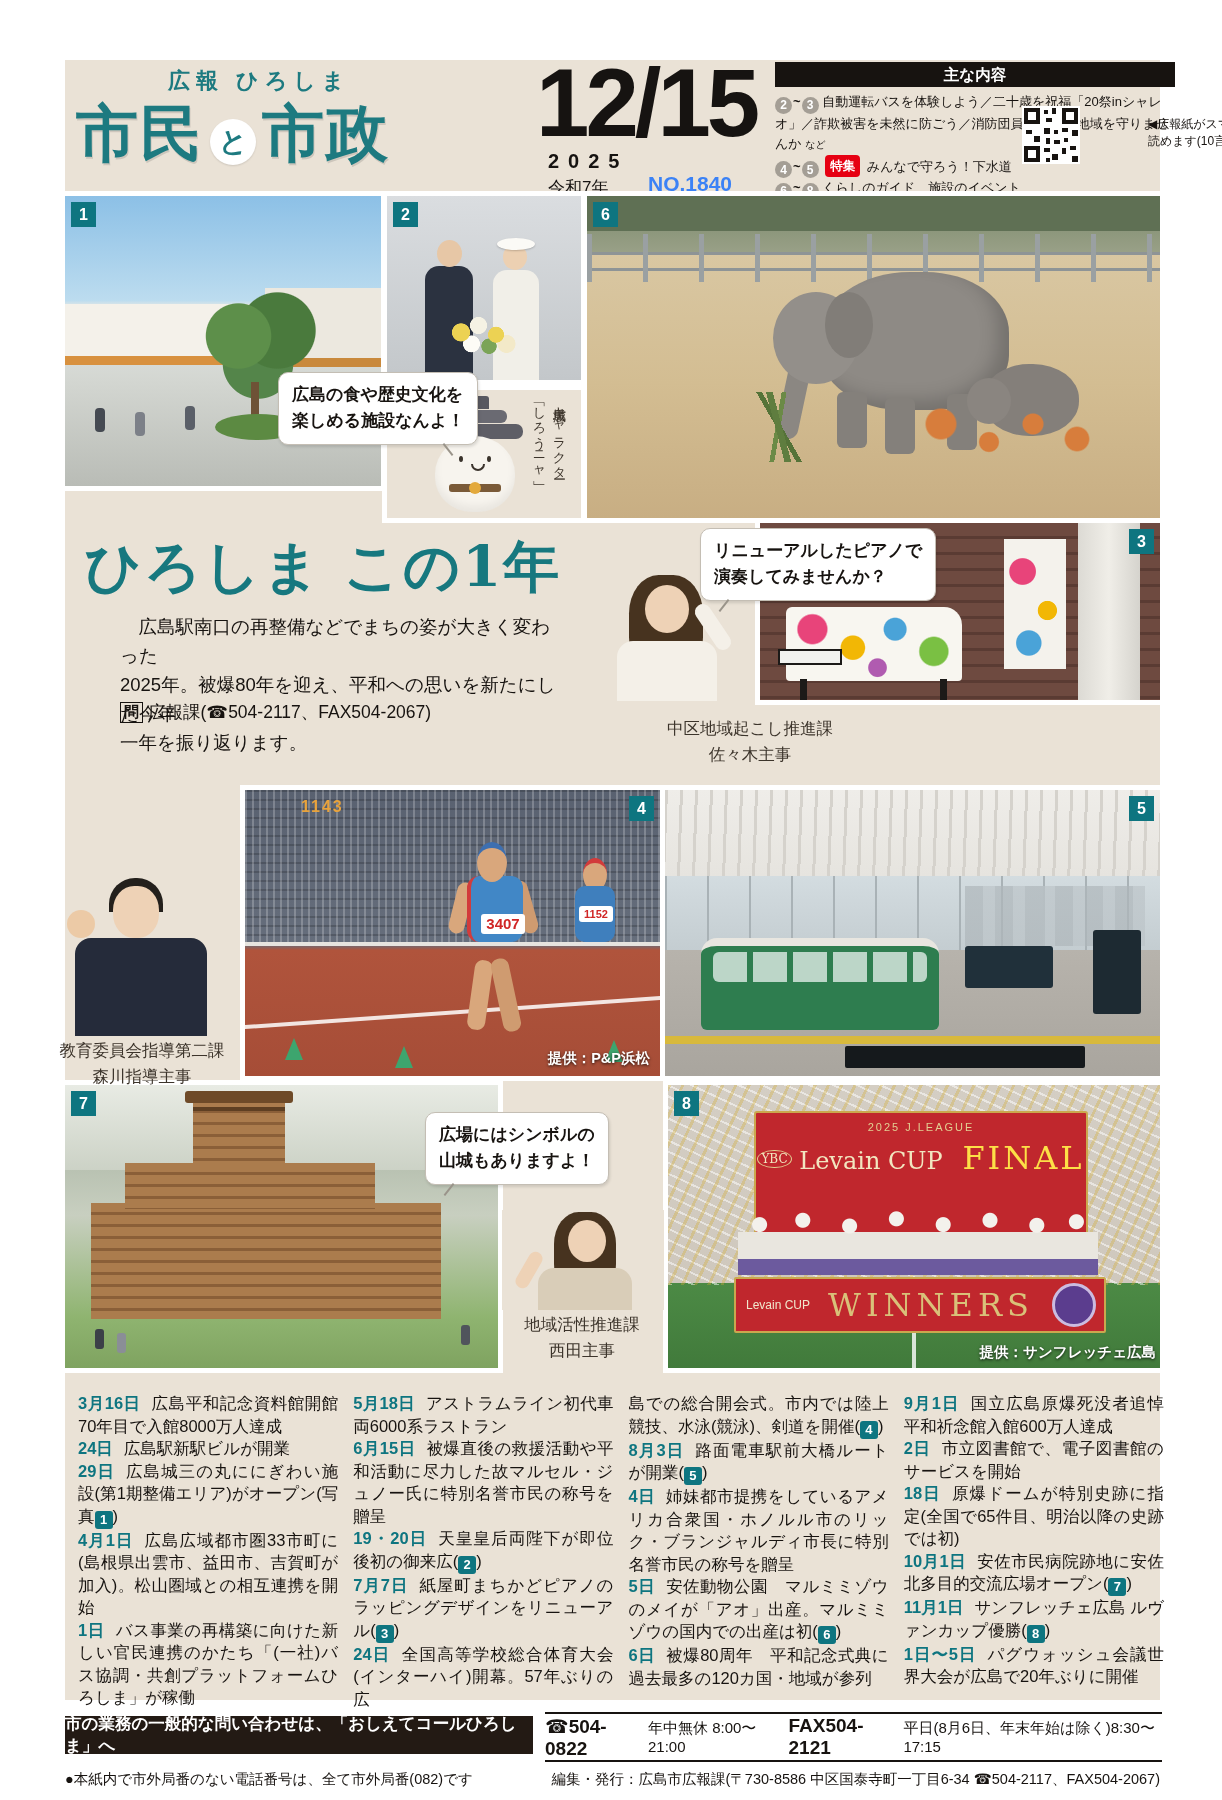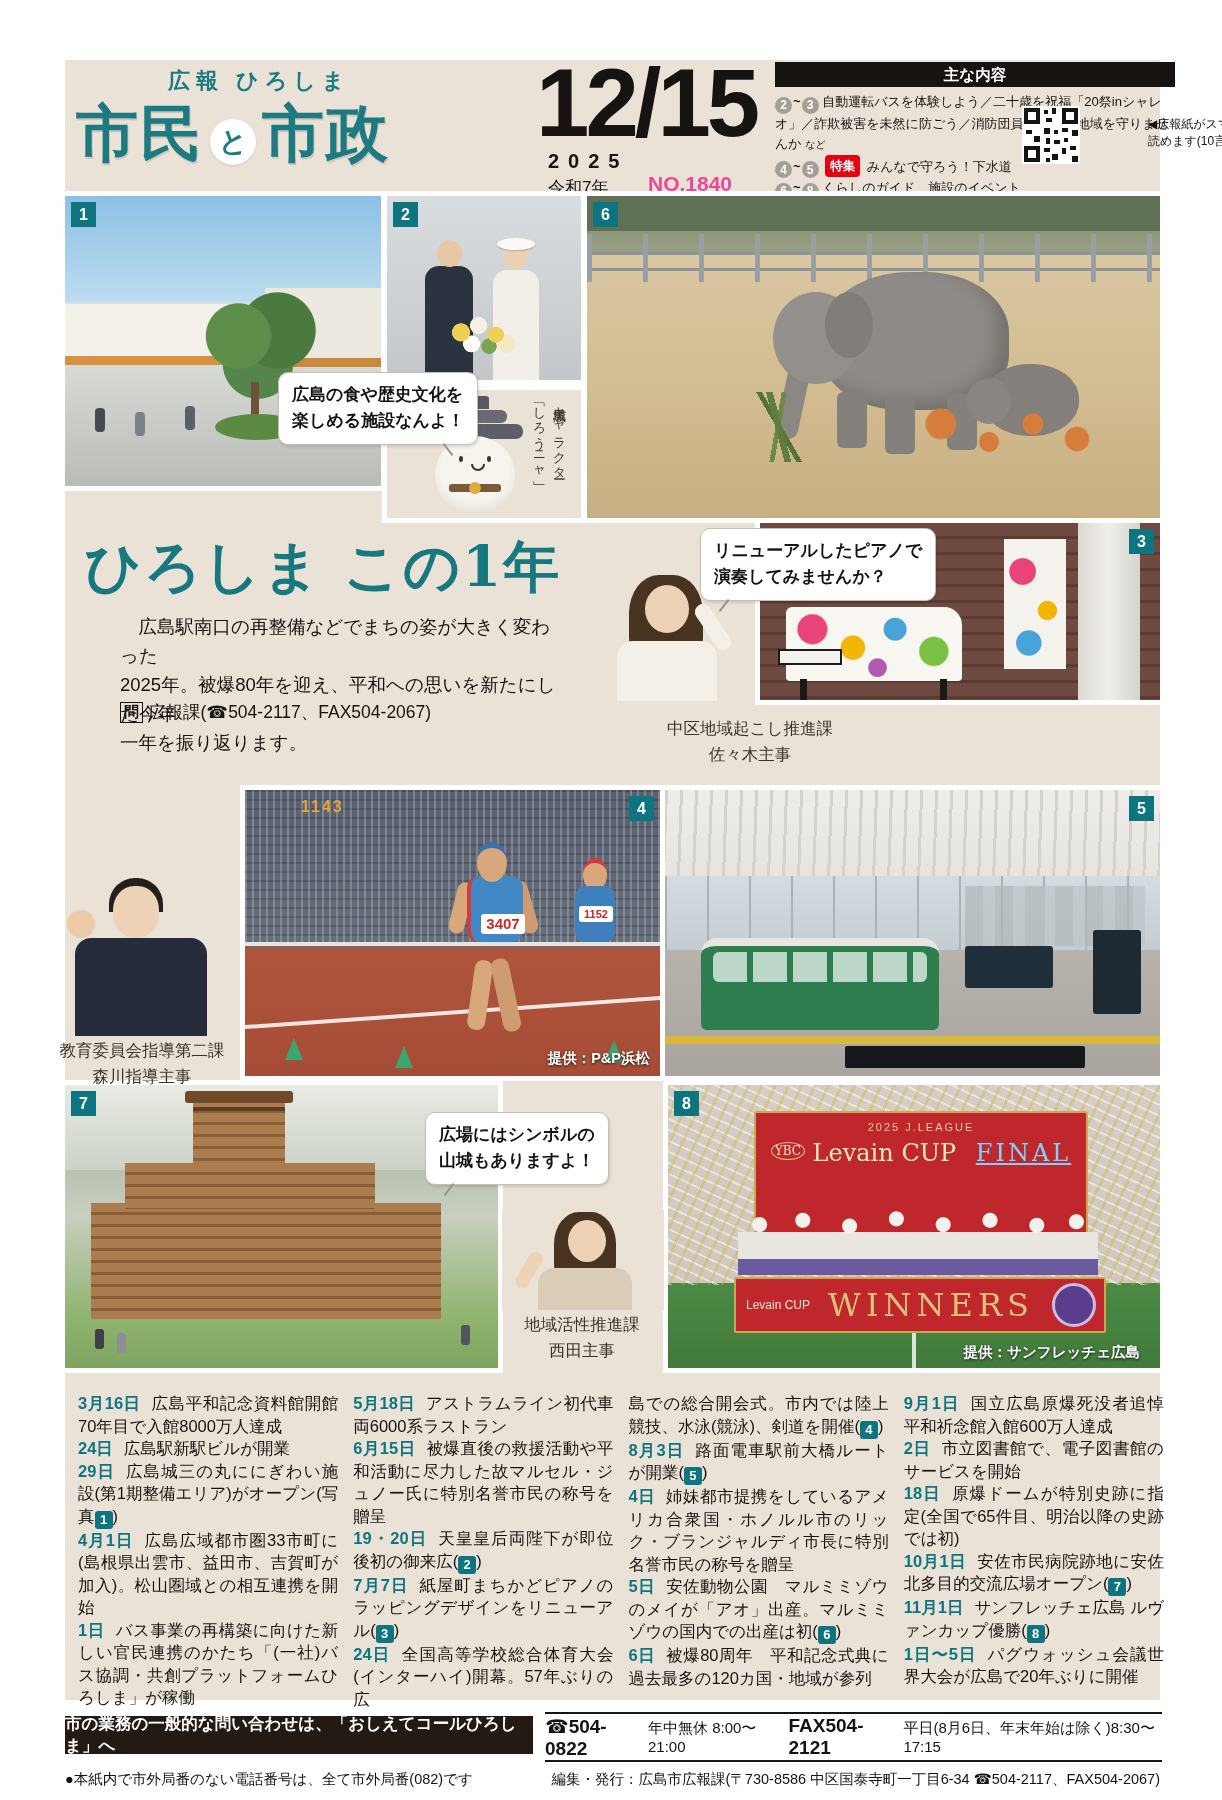--- a/index.html
+++ b/index.html
@@ -9,21 +9,21 @@
 
   
   .kicker{position:absolute;left:168px;top:66px;font-size:22px;font-weight:bold;color:#1d7a80;letter-spacing:6px;}
   .logo{position:absolute;left:76px;top:92px;display:flex;align-items:center;gap:6px;}
   .logo .big{font-size:62px;font-weight:900;color:#1d7a80;letter-spacing:2px;text-shadow:1px 2px 0 rgba(0,0,0,.12);}
   .logo .to-circle{width:46px;height:46px;border-radius:50%;background:#fff;display:flex;align-items:center;justify-content:center;
       font-size:28px;font-weight:900;color:#1d7a80;margin-top:16px;box-shadow:0 1px 2px rgba(0,0,0,.12);}
   .md-date{position:absolute;left:536px;top:48px;font-size:96px;font-weight:900;letter-spacing:-4px;color:#161311;}
   .md-year{position:absolute;left:548px;top:150px;font-size:20px;font-weight:bold;letter-spacing:9px;color:#161311;}
   .md-era{position:absolute;left:548px;top:176px;font-size:17px;color:#161311;}
-  .md-issue{position:absolute;left:648px;top:172px;font-size:21px;font-weight:bold;color:#ec4899;}
+  .md-issue{position:absolute;left:648px;top:172px;font-size:21px;font-weight:bold;color:#3b82f6;}
 
   
   .toc{position:absolute;left:775px;top:62px;width:400px;height:122px;}
   .toc-bar{background:#171310;color:#fff;font-size:15.5px;font-weight:bold;text-align:center;height:25px;line-height:25px;}
   .toc-body{padding-top:5px;font-size:13px;line-height:20px;color:#171310;}
   .chip{display:inline-flex;width:17px;height:17px;border-radius:50%;background:#a49e95;color:#fff;
         font-size:12px;font-weight:bold;align-items:center;justify-content:center;vertical-align:-3px;}
   .tilde{font-weight:bold;margin:0 1px;}
   .toc-suffix{font-size:10px;}
   .feat-badge{display:inline-block;background:#e60012;color:#fff;font-size:12.5px;font-weight:bold;border-radius:4px;
@@ -173,21 +173,21 @@
   .p7-roof{left:120px;top:6px;width:108px;height:12px;background:#6e4a28;border-radius:3px;}
   .p7-rail{left:128px;top:22px;width:92px;height:4px;background:#5e3f22;}
   .p7-person{width:9px;height:20px;border-radius:3px;}
 
   
   .photo8{left:668px;top:1085px;width:492px;height:283px;background:linear-gradient(180deg,#d4cec4 0%,#cfc8bd 70%,#4c8a45 70%,#417a3b 100%);}
   .p8-confetti{left:0;top:0;width:492px;height:200px;background:repeating-linear-gradient(115deg,rgba(212,175,55,.35) 0 3px,transparent 3px 12px),repeating-linear-gradient(25deg,rgba(255,255,255,.5) 0 2px,transparent 2px 10px);}
   .p8-board{left:86px;top:26px;width:330px;height:128px;background:#c0272d;border:2px solid #caa84e;border-radius:3px;text-align:center;color:#e8d9a0;}
   .p8-league{font-size:11px;letter-spacing:2px;margin-top:8px;color:#e2cf92;}
   .p8-cupline{font-family:"DejaVu Serif","Liberation Serif",serif;font-size:24px;color:#f2e6c0;margin-top:6px;}
-  .p8-final{font-family:"DejaVu Serif","Liberation Serif",serif;font-size:24px;letter-spacing:3px;color:#7dd3fc;display:inline-block;margin-left:12px;text-decoration:underline;}
+  .p8-final{font-family:"DejaVu Serif","Liberation Serif",serif;font-size:32px;letter-spacing:3px;color:#fde047;display:inline-block;margin-left:12px;}
   .p8-players{left:70px;top:118px;width:360px;height:72px;background:
       radial-gradient(circle at 6% 30%,#f3f1ec 0 7px,transparent 8px),radial-gradient(circle at 18% 24%,#f3f1ec 0 7px,transparent 8px),
       radial-gradient(circle at 31% 32%,#f3f1ec 0 7px,transparent 8px),radial-gradient(circle at 44% 22%,#f3f1ec 0 7px,transparent 8px),
       radial-gradient(circle at 57% 30%,#f3f1ec 0 7px,transparent 8px),radial-gradient(circle at 70% 24%,#f3f1ec 0 7px,transparent 8px),
       radial-gradient(circle at 83% 31%,#f3f1ec 0 7px,transparent 8px),radial-gradient(circle at 94% 26%,#f3f1ec 0 7px,transparent 8px),
       linear-gradient(180deg,transparent 40%,#e9e6df 40% 78%,#6c5a9e 78%);}
   .p8-winners{left:66px;top:192px;width:368px;height:52px;background:#c0272d;border:2px solid #caa84e;border-radius:2px;display:flex;align-items:center;z-index:3;}
   .p8-wcup{font-size:12px;color:#f0e6cc;margin-left:10px;white-space:nowrap;}
   .p8-wtext{flex:1;text-align:center;font-family:"DejaVu Serif","Liberation Serif",serif;font-size:32px;letter-spacing:5px;color:#d9c179;}
   .p8-emblem{width:38px;height:38px;border-radius:50%;background:#5b3d8e;border:3px solid #cbbce0;margin-right:8px;flex:none;}
@@ -423,21 +423,21 @@
       </div>
     </div>
     <div class="s p8-players"></div>
     <div class="s p8-winners">
       <span class="p8-wcup">Levain CUP</span>
       <span class="p8-wtext">WINNERS</span>
       <span class="p8-emblem"></span>
     </div>
     <div class="s p8-grassline"></div>
     <div class="pbadge" style="left:6px;top:6px;">8</div>
-    <div class="credit" style="right:20px;bottom:6px;padding-left:44px;">提供：サンフレッチェ広島</div>
+    <div class="credit" style="right:4px;bottom:6px;padding-left:44px;">提供：サンフレッチェ広島</div>
   </div>
 
   <div class="timeline" id="timeline">
       <div class="tl-col">
         <p class="tl-entry"><span class="tl-date">3月16日</span>広島平和記念資料館開館70年目で入館8000万人達成</p>
         <p class="tl-entry"><span class="tl-date">24日</span>広島駅新駅ビルが開業</p>
         <p class="tl-entry"><span class="tl-date">29日</span>広島城三の丸ににぎわい施設(第1期整備エリア)がオープン(写真<span class="nref">1</span>)</p>
         <p class="tl-entry"><span class="tl-date">4月1日</span>広島広域都市圏33市町に(島根県出雲市、益田市、吉賀町が加入)。松山圏域との相互連携を開始</p>
         <p class="tl-entry"><span class="tl-date">1日</span>バス事業の再構築に向けた新しい官民連携のかたち「(一社)バス協調・共創プラットフォームひろしま」が稼働</p>
       </div>

